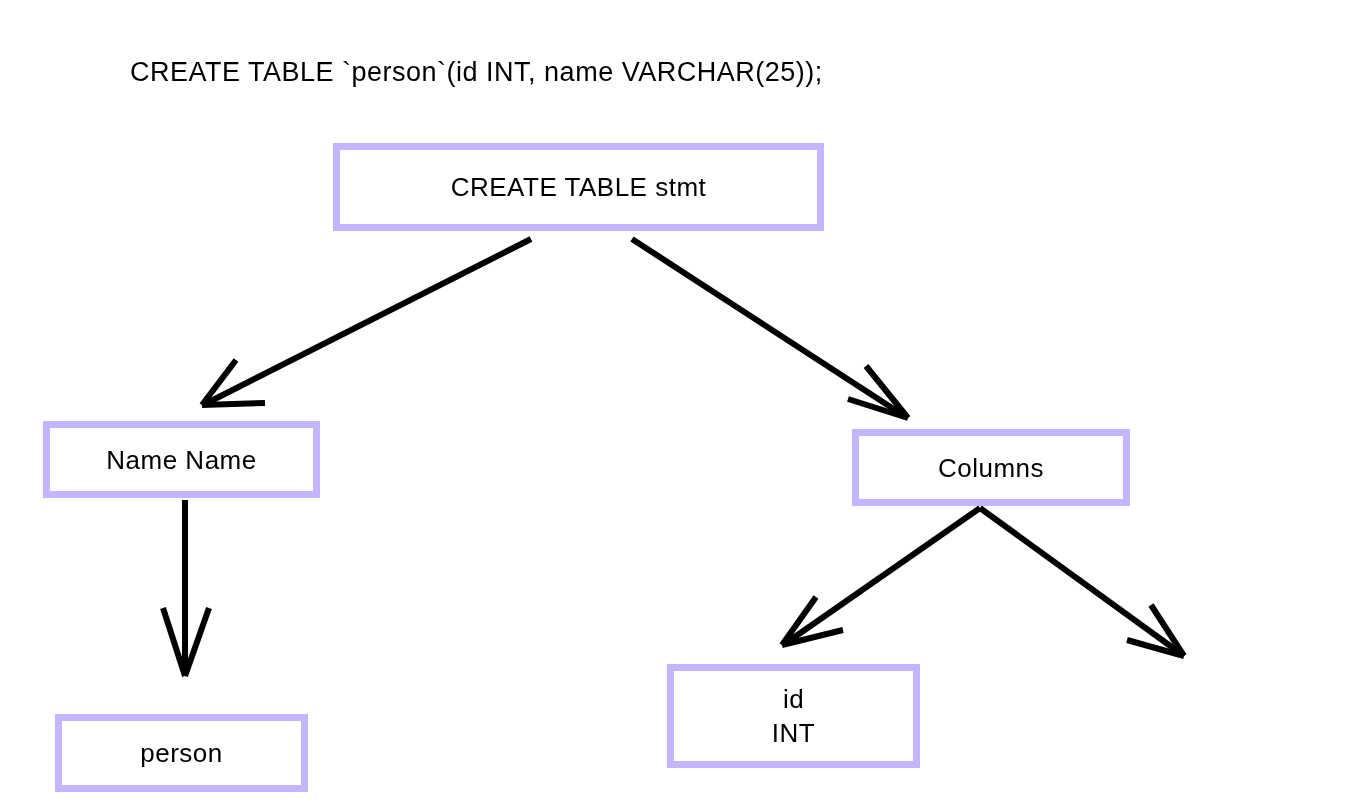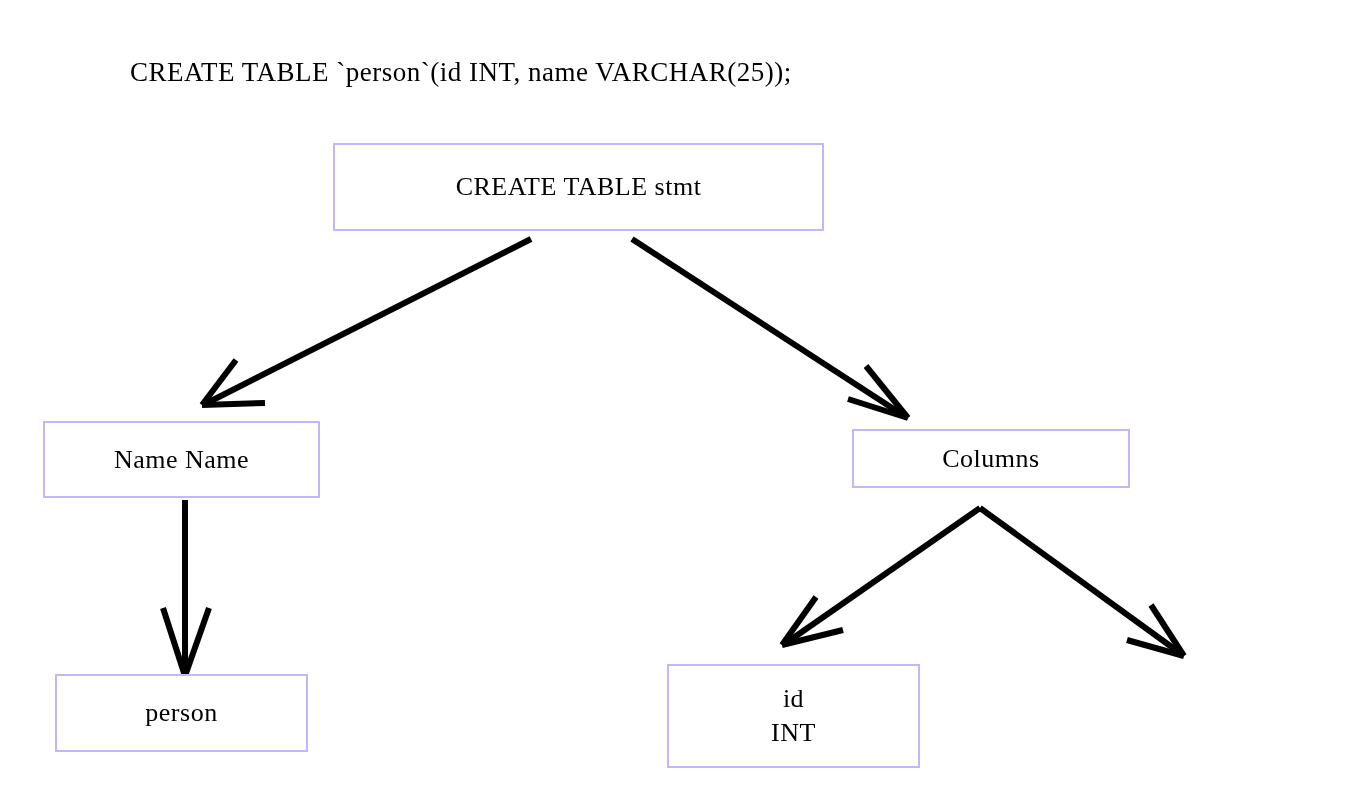--- a/index.html
+++ b/index.html
@@ -7,21 +7,21 @@
     margin: 0;
     padding: 0;
     background: #ffffff;
   }
   #canvas {
     position: relative;
     width: 1362px;
     height: 804px;
     background: #ffffff;
     overflow: hidden;
-    font-family: Liberation Serif, serif;
+    font-family: Liberation Sans, sans-serif;
   }
   #edges {
     position: absolute;
     left: 0;
     top: 0;
     width: 1362px;
     height: 804px;
     pointer-events: none;
   }
   .sql-title {
@@ -31,40 +31,40 @@
     font-size: 27px;
     line-height: 40px;
     letter-spacing: 0.5px;
     color: #000000;
     white-space: pre;
   }
   .node {
     position: absolute;
     box-sizing: border-box;
     background: #ffffff;
-    border: 2px solid #c4b5fd;
+    border: 7px solid #c4b5fd;
     display: flex;
     flex-direction: column;
     align-items: center;
     justify-content: center;
     color: #000000;
     font-size: 26px;
     line-height: 34px;
     letter-spacing: 0.5px;
     white-space: pre;
     text-align: center;
     z-index: 2;
   }
   .node .line2 { display: block; }
 
   
   #node-root    { left: 333px; top: 143px;  width: 491px; height: 88px; }
   #node-tblname { left: 43px;  top: 421px;  width: 277px; height: 77px; }
-  #node-columns { left: 852px; top: 429px;  width: 278px; height: 59px; }
-  #node-person  { left: 55px;  top: 674px;  width: 253px; height: 78px; }
+  #node-columns { left: 852px; top: 429px;  width: 278px; height: 77px; }
+  #node-person  { left: 55px;  top: 714px;  width: 253px; height: 78px; }
   #node-col-id  { left: 635px; top: 664px;  width: 253px; height: 104px; margin-left: 32px; }
   #node-col-name{ left: 1029px;top: 659px;  width: 293px; height: 96px; }
 </style>
 </head>
 <body>
 
 <div id="canvas">
 
   <div class="sql-title">CREATE TABLE `person`(id INT, name VARCHAR(25));</div>
 

